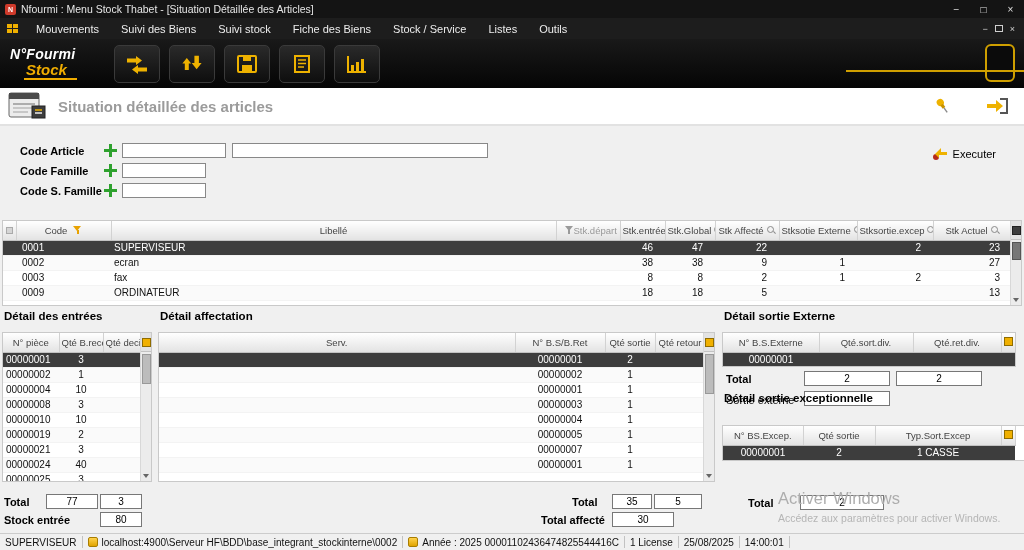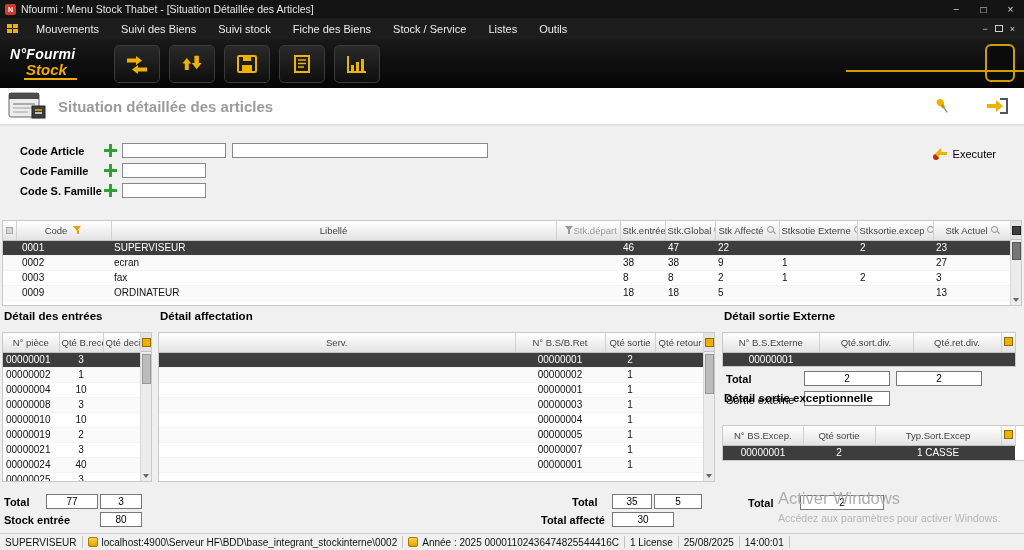--- a/index.html
+++ b/index.html
@@ -46,21 +46,21 @@
 
   
   .gridbox{position:absolute;background:#fff;border:1px solid #c9c9c9;overflow:hidden}
   .gridbox table{border-collapse:collapse;table-layout:fixed;font-size:10px;color:#111}
   .gridbox th{height:19px;background:linear-gradient(#ffffff,#e3e3e3);border-right:1px solid #d2d2d2;border-bottom:1px solid #c2c2c2;font-weight:normal;font-size:9.5px;color:#444;white-space:nowrap;overflow:hidden;padding:0 2px;text-align:center}
   .gridbox td{height:15px;white-space:nowrap;overflow:hidden;padding:0 3px;border-bottom:1px solid #f3f3f3;background:#fff}
   .gridbox tr:nth-child(even) td{background:#fafafa}
   .gridbox tr.selected td{background:#3d3d3d;color:#fff}
   .th-left{text-align:left;padding-left:16px}
   .dim{color:#999}
-  #grid td:nth-child(n+4){padding-right:12px}
+  #grid td:nth-child(n+4){text-align:right;padding-right:12px}
   #grid td:nth-child(2){padding-left:6px}
   #t-entrees td:nth-child(n+2){text-align:center}
   #t-affect td:nth-child(n+2){text-align:center}
   #t-ext td,#t-excep td{text-align:center}
   td.lead,td.trail{padding:0}
 
   .vscroll{position:absolute;top:0;right:0;bottom:0;width:11px;background:#ececec;border-left:1px solid #d8d8d8;display:flex;flex-direction:column;align-items:center}
   .sc-corner{width:11px;height:19px;display:flex;align-items:center;justify-content:center;background:#e3e3e3;border-bottom:1px solid #c2c2c2}
   .menu-ico{width:9px;height:9px;background:#f0b000;border:1px solid #8f6c00;display:inline-block}
   .menu-ico.dark{background:#3d3d3d;border-color:#222}

